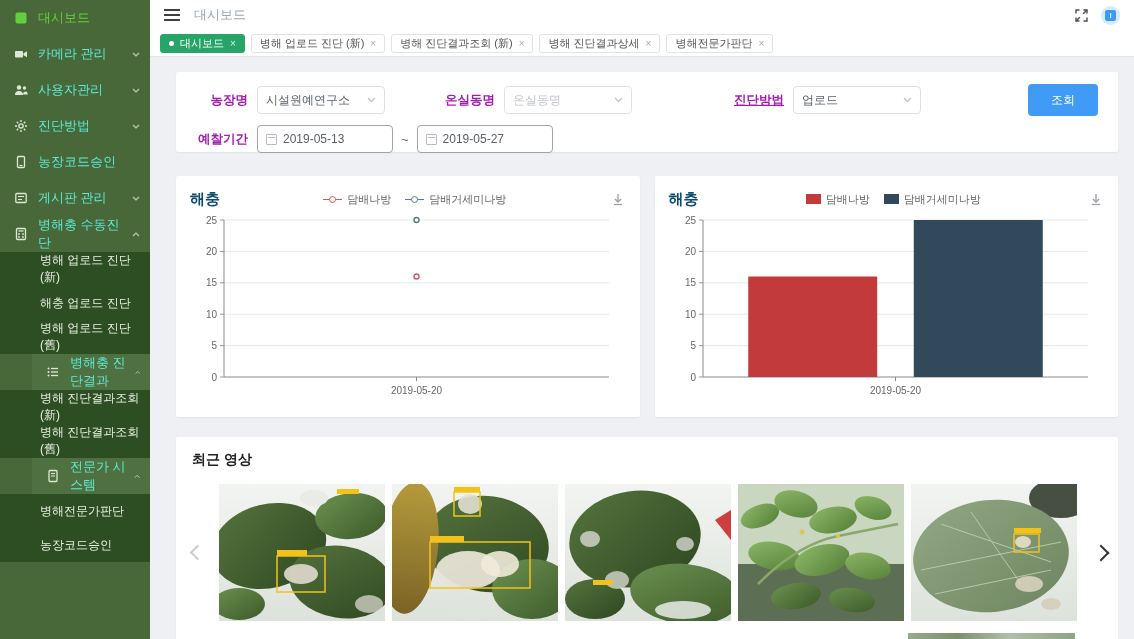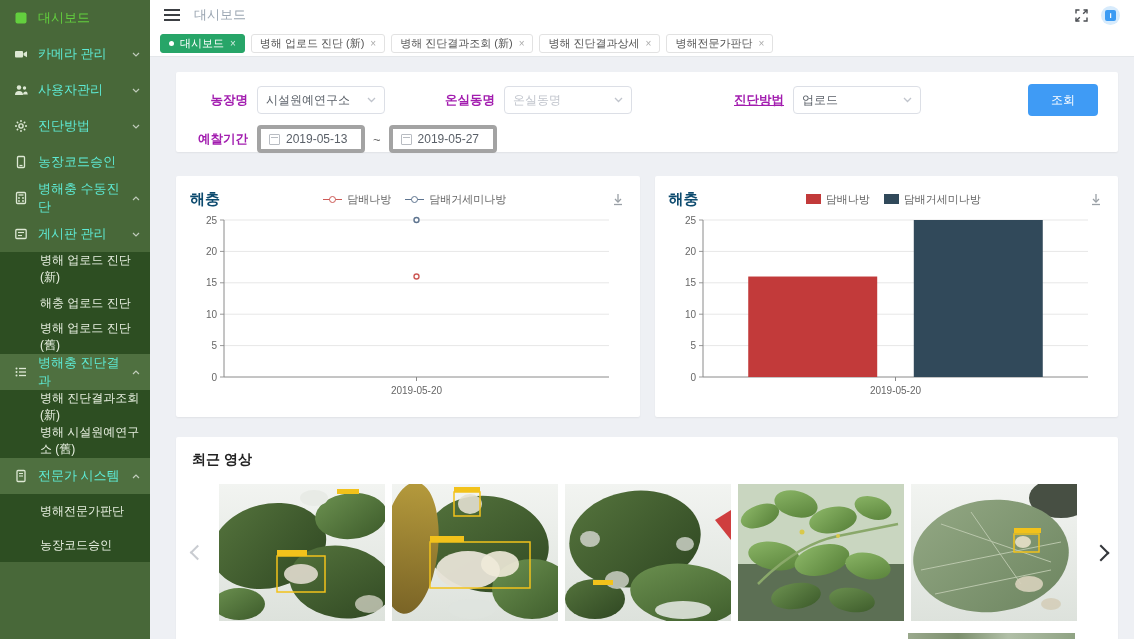--- a/index.html
+++ b/index.html
@@ -7,21 +7,21 @@
   body { font-family:"Liberation Sans", sans-serif; font-size:13px; background:#eef0f4; color:#333; }
 
   
   .sidebar { position:fixed; left:0; top:0; bottom:0; width:150px; background:#486839; z-index:5; }
   .s-item { height:36px; display:flex; align-items:center; padding:0 10px 0 14px; color:#5eead4; font-size:13px; cursor:pointer; }
   .s-item .lbl { margin-left:10px; }
   .s-item.active { color:#63cf3e; }
   .s-item .chev { margin-left:auto; opacity:.65; }
   .s-sub { background:#2d4e22; }
   .s-sub .s-subitem { height:34px; display:flex; align-items:center; padding-left:40px; color:#e7efe0; font-size:12px; cursor:pointer; }
-  .s-head-open { background:#4f7040; }
+  .s-head-open { background:#4f7040;margin-left:32px; }
   .sicon { width:14px; height:14px; flex:0 0 14px; }
 
   
   .main { margin-left:150px; }
   .topbar { height:30px; background:#fff; display:flex; align-items:center; padding:0 14px; }
   .burger { width:16px; height:12px; border-top:2px solid #3c3f43; border-bottom:2px solid #3c3f43; position:relative; cursor:pointer; }
   .burger::after { content:""; position:absolute; left:0; right:0; top:3px; height:2px; background:#3c3f43; }
   .top-title { margin-left:14px; color:#9aa5b1; font-size:13px; }
   .top-right { margin-left:auto; display:flex; align-items:center; gap:12px; }
   .badge-info { width:19px; height:19px; border-radius:50%; background:#d7ebfc; display:flex; align-items:center; justify-content:center; cursor:pointer; }
@@ -41,21 +41,21 @@
   .filter-card { height:80px; padding:12px 20px; margin-bottom:24px; }
   .f-row { display:flex; align-items:center; }
   .f-row + .f-row { margin-top:9px; }
   .f-label { width:52px; text-align:right; font-weight:bold; font-size:12.5px; color:#a21caf; margin-right:9px; white-space:nowrap; }
   .sel { width:128px; height:28px; border:1px solid #dcdfe6; border-radius:4px; background:#fff; display:flex; align-items:center; padding:0 8px; font-size:12px; color:#5a6068; cursor:pointer; }
   .sel .v { flex:1; white-space:nowrap; overflow:hidden; }
   .sel .ph { color:#c0c4cc; }
   .sel svg { flex:0 0 9px; }
   .g2 { margin-left:58px; } .g3 { margin-left:100px;text-decoration:underline; }
   .btn-search { margin-left:auto; height:32px; padding:0 23px; background:#3f9bf5; color:#fff; border:none; border-radius:4px; font-size:12px; cursor:pointer; }
-  .date { width:108px; height:28px; border:4px solid #a3a3a3; border-radius:4px; display:flex; align-items:center; padding:0 8px; gap:6px; }
+  .date { width:136px; height:28px; border:1px solid #a3a3a3; border-radius:4px; display:flex; align-items:center; padding:0 8px; gap:6px; }
   .date input { border:none; outline:none; width:100%; font-size:12px; color:#5a6068; font-family:"Liberation Sans",sans-serif; background:transparent; }
   .tilde { margin:0 8px; color:#666; }
   .calic { width:11px; height:11px; border:1px solid #b8bcc2; border-radius:1px; position:relative; flex:0 0 11px; }
   .calic::after { content:""; position:absolute; left:1px; right:1px; top:2px; height:1px; background:#b8bcc2; }
 
   
   .charts-row { display:flex; gap:15px; margin-bottom:20px; }
   .chart-card { flex:1; height:241px; padding:12px 14px; }
   .ch-head { display:flex; align-items:center; height:22px; }
   .ch-title { font-size:15px; font-weight:bold; color:#0c4a6e; }
@@ -162,41 +162,41 @@
   </div>
   <div class="s-item">
     <svg class="sicon" viewBox="0 0 14 14">
         <rect x="3.5" y="1.5" width="7" height="11" rx="1" fill="none" stroke="#dde8d4" stroke-width="1.3"></rect>
         <line x1="5.5" y1="10.5" x2="8.5" y2="10.5" stroke="#dde8d4" stroke-width="1.2"></line>
       </svg>
     <span class="lbl">농장코드승인</span>
   </div>
   <div class="s-item">
     <svg class="sicon" viewBox="0 0 14 14">
+        <rect x="1.8" y="2.5" width="10.4" height="9" rx="1" fill="none" stroke="#dde8d4" stroke-width="1.3"></rect>
+        <line x1="4" y1="5.5" x2="10" y2="5.5" stroke="#dde8d4" stroke-width="1.1"></line>
+        <line x1="4" y1="8.5" x2="8" y2="8.5" stroke="#dde8d4" stroke-width="1.1"></line>
+      </svg>
+    <span class="lbl">게시판 관리</span>
+    <svg class="chev" width="8" height="5" viewBox="0 0 8 5">
+        <polyline points="1,1 4,4 7,1" fill="none" stroke="#fff" stroke-width="1.2"></polyline>
+      </svg>
+  </div>
+  <div class="s-item">
+    <svg class="sicon" viewBox="0 0 14 14">
         <rect x="2.5" y="1.5" width="9" height="11" rx="1" fill="none" stroke="#dde8d4" stroke-width="1.3"></rect>
         <line x1="4.5" y1="4" x2="9.5" y2="4" stroke="#dde8d4" stroke-width="1.3"></line>
         <circle cx="5" cy="7" r=".9" fill="#dde8d4"></circle>
         <circle cx="9" cy="7" r=".9" fill="#dde8d4"></circle>
         <circle cx="5" cy="10" r=".9" fill="#dde8d4"></circle>
         <circle cx="9" cy="10" r=".9" fill="#dde8d4"></circle>
       </svg>
     <span class="lbl">병해충 수동진단</span>
     <svg class="chev" width="8" height="5" viewBox="0 0 8 5">
         <polyline points="1,4 4,1 7,4" fill="none" stroke="#fff" stroke-width="1.2"></polyline>
-      </svg>
-  </div>
-  <div class="s-item">
-    <svg class="sicon" viewBox="0 0 14 14">
-        <rect x="1.8" y="2.5" width="10.4" height="9" rx="1" fill="none" stroke="#dde8d4" stroke-width="1.3"></rect>
-        <line x1="4" y1="5.5" x2="10" y2="5.5" stroke="#dde8d4" stroke-width="1.1"></line>
-        <line x1="4" y1="8.5" x2="8" y2="8.5" stroke="#dde8d4" stroke-width="1.1"></line>
-      </svg>
-    <span class="lbl">게시판 관리</span>
-    <svg class="chev" width="8" height="5" viewBox="0 0 8 5">
-        <polyline points="1,1 4,4 7,1" fill="none" stroke="#fff" stroke-width="1.2"></polyline>
       </svg>
   </div>
   <div class="s-sub">
     <div class="s-subitem">병해 업로드 진단 (新)</div>
     <div class="s-subitem">해충 업로드 진단</div>
     <div class="s-subitem">병해 업로드 진단 (舊)</div>
   </div>
   <div class="s-item s-head-open">
     <svg class="sicon" viewBox="0 0 14 14">
         <g stroke="#dde8d4" stroke-width="1.3">
@@ -208,21 +208,21 @@
         <circle cx="2.5" cy="7" r="1" fill="#dde8d4"></circle>
         <circle cx="2.5" cy="10.5" r="1" fill="#dde8d4"></circle>
       </svg>
     <span class="lbl">병해충 진단결과</span>
     <svg class="chev" width="8" height="5" viewBox="0 0 8 5">
         <polyline points="1,4 4,1 7,4" fill="none" stroke="#fff" stroke-width="1.2"></polyline>
       </svg>
   </div>
   <div class="s-sub">
     <div class="s-subitem">병해 진단결과조회 (新)</div>
-    <div class="s-subitem">병해 시설원예연구소 (舊)</div>
+    <div class="s-subitem">병해 진단결과조회 (舊)</div>
   </div>
   <div class="s-item s-head-open">
     <svg class="sicon" viewBox="0 0 14 14">
         <rect x="3" y="1.5" width="8" height="11" rx="1" fill="none" stroke="#dde8d4" stroke-width="1.3"></rect>
         <line x1="5" y1="4.5" x2="9" y2="4.5" stroke="#dde8d4" stroke-width="1.1"></line>
         <line x1="5" y1="7" x2="9" y2="7" stroke="#dde8d4" stroke-width="1.1"></line>
       </svg>
     <span class="lbl">전문가 시스템</span>
     <svg class="chev" width="8" height="5" viewBox="0 0 8 5">
         <polyline points="1,4 4,1 7,4" fill="none" stroke="#fff" stroke-width="1.2"></polyline>

